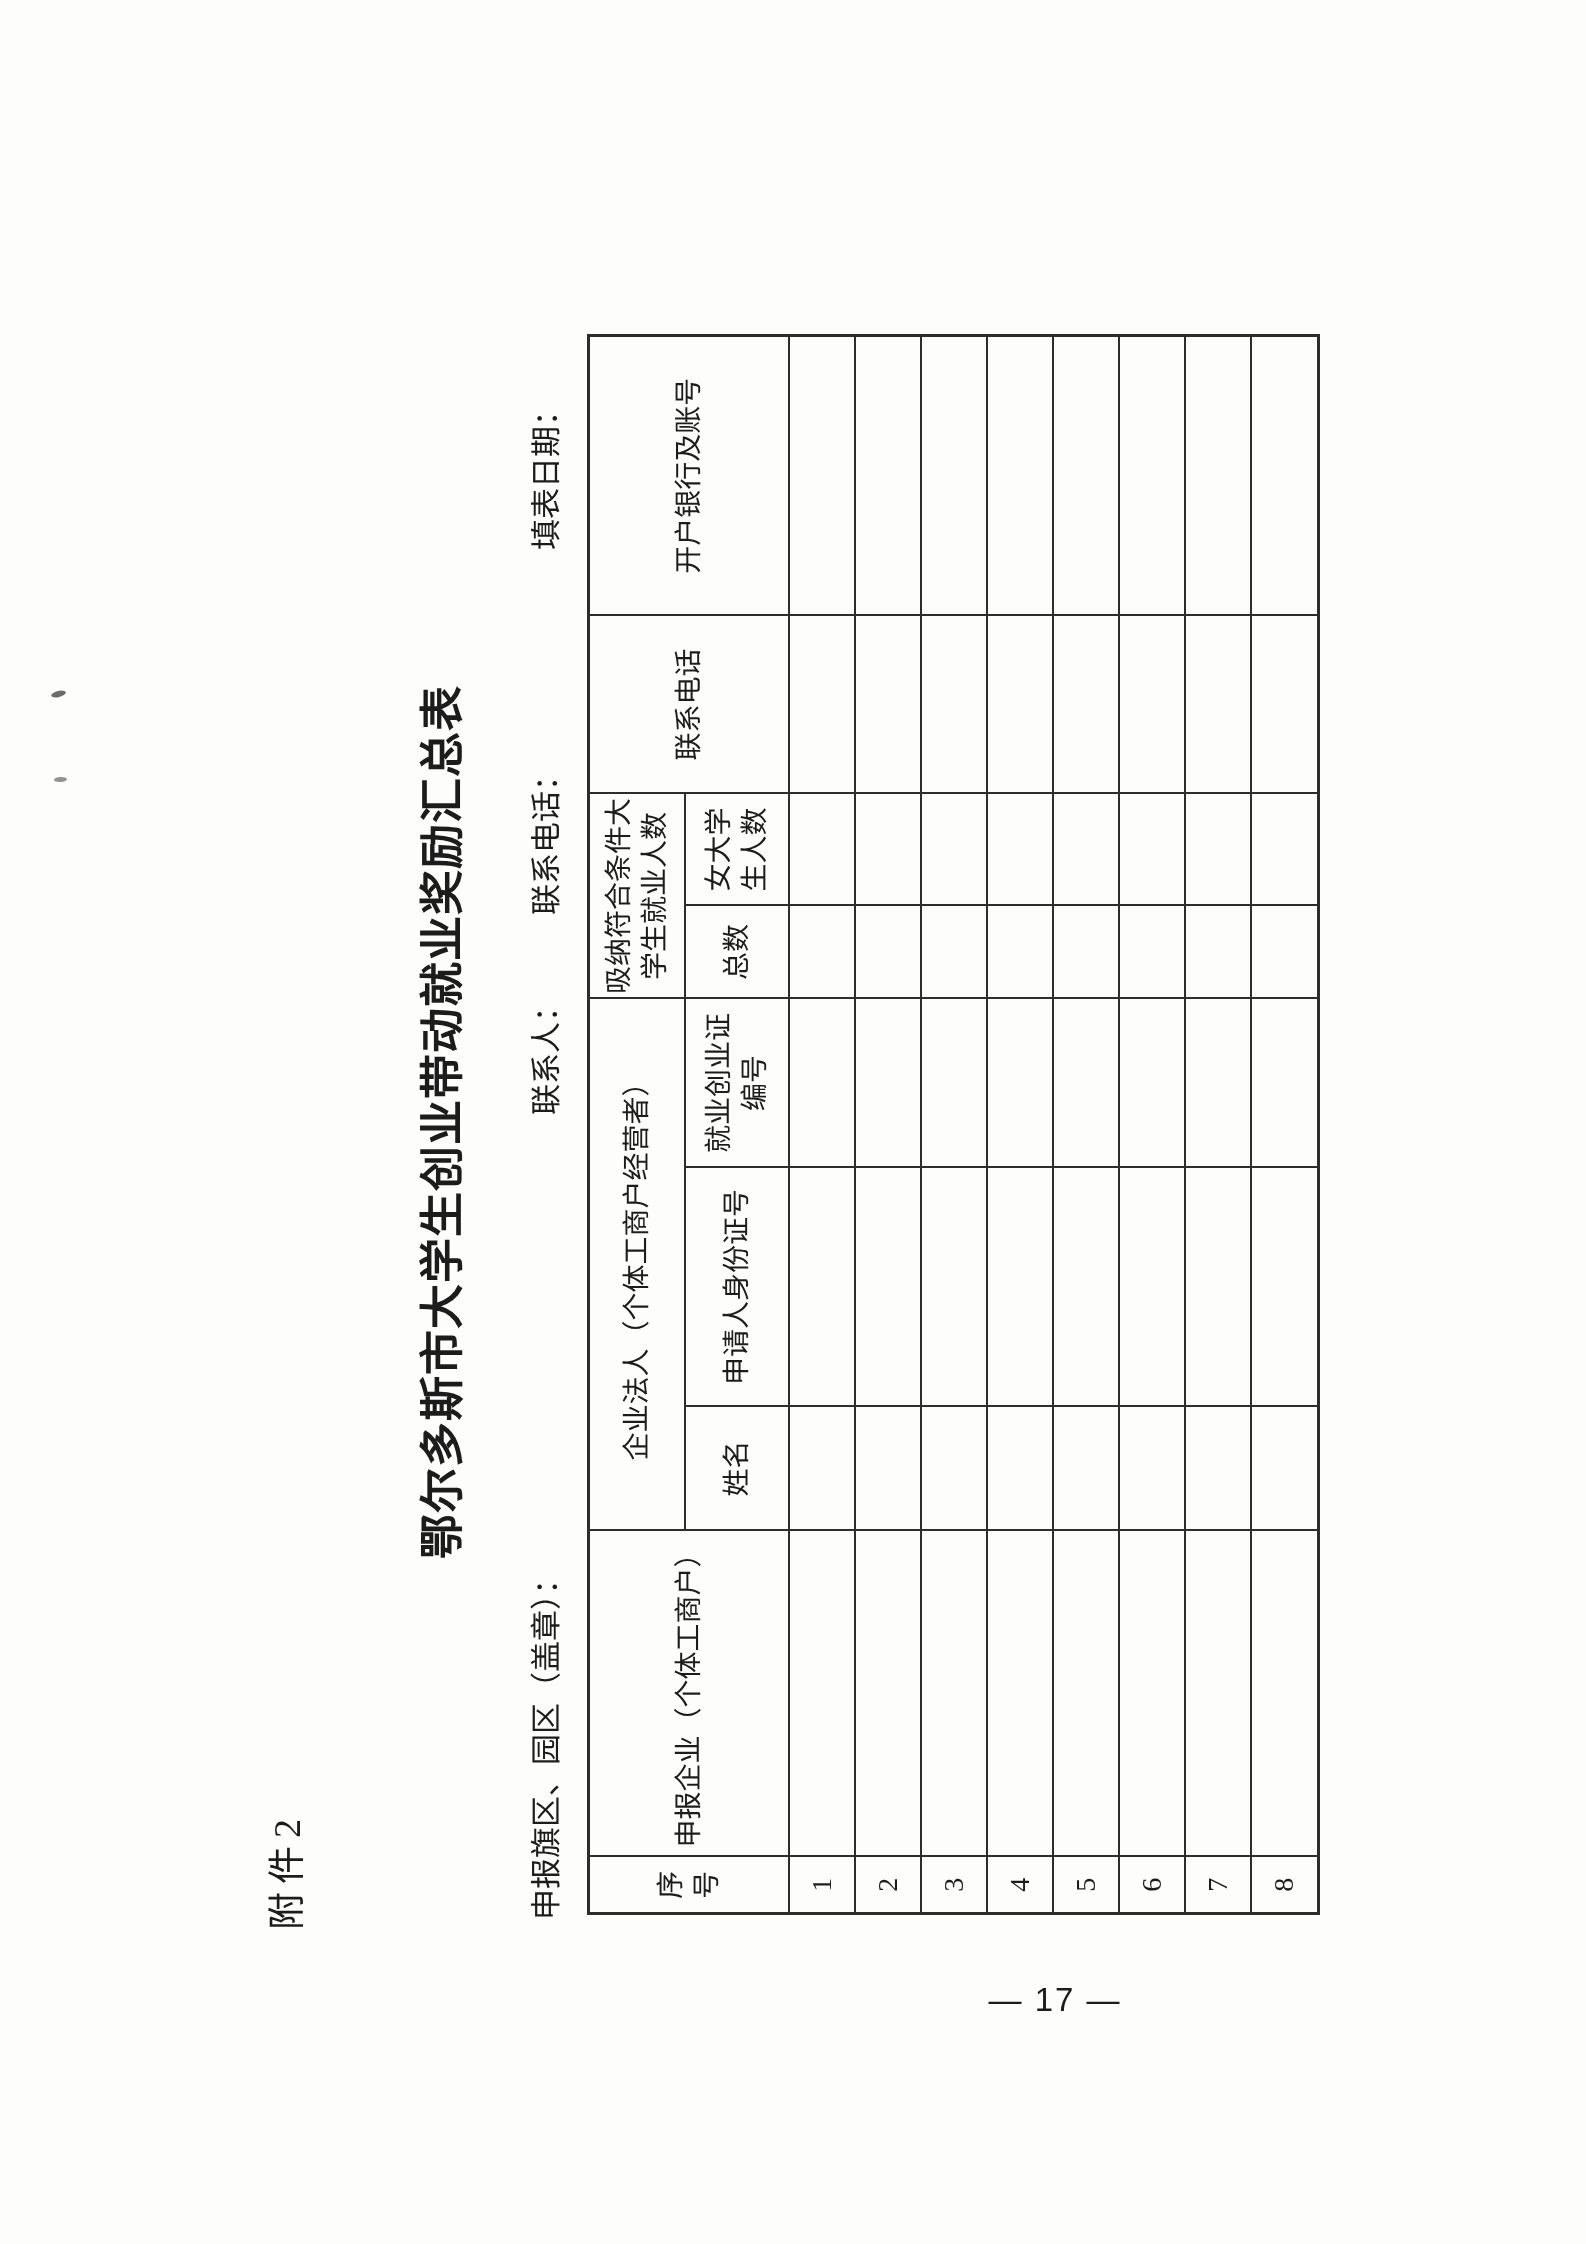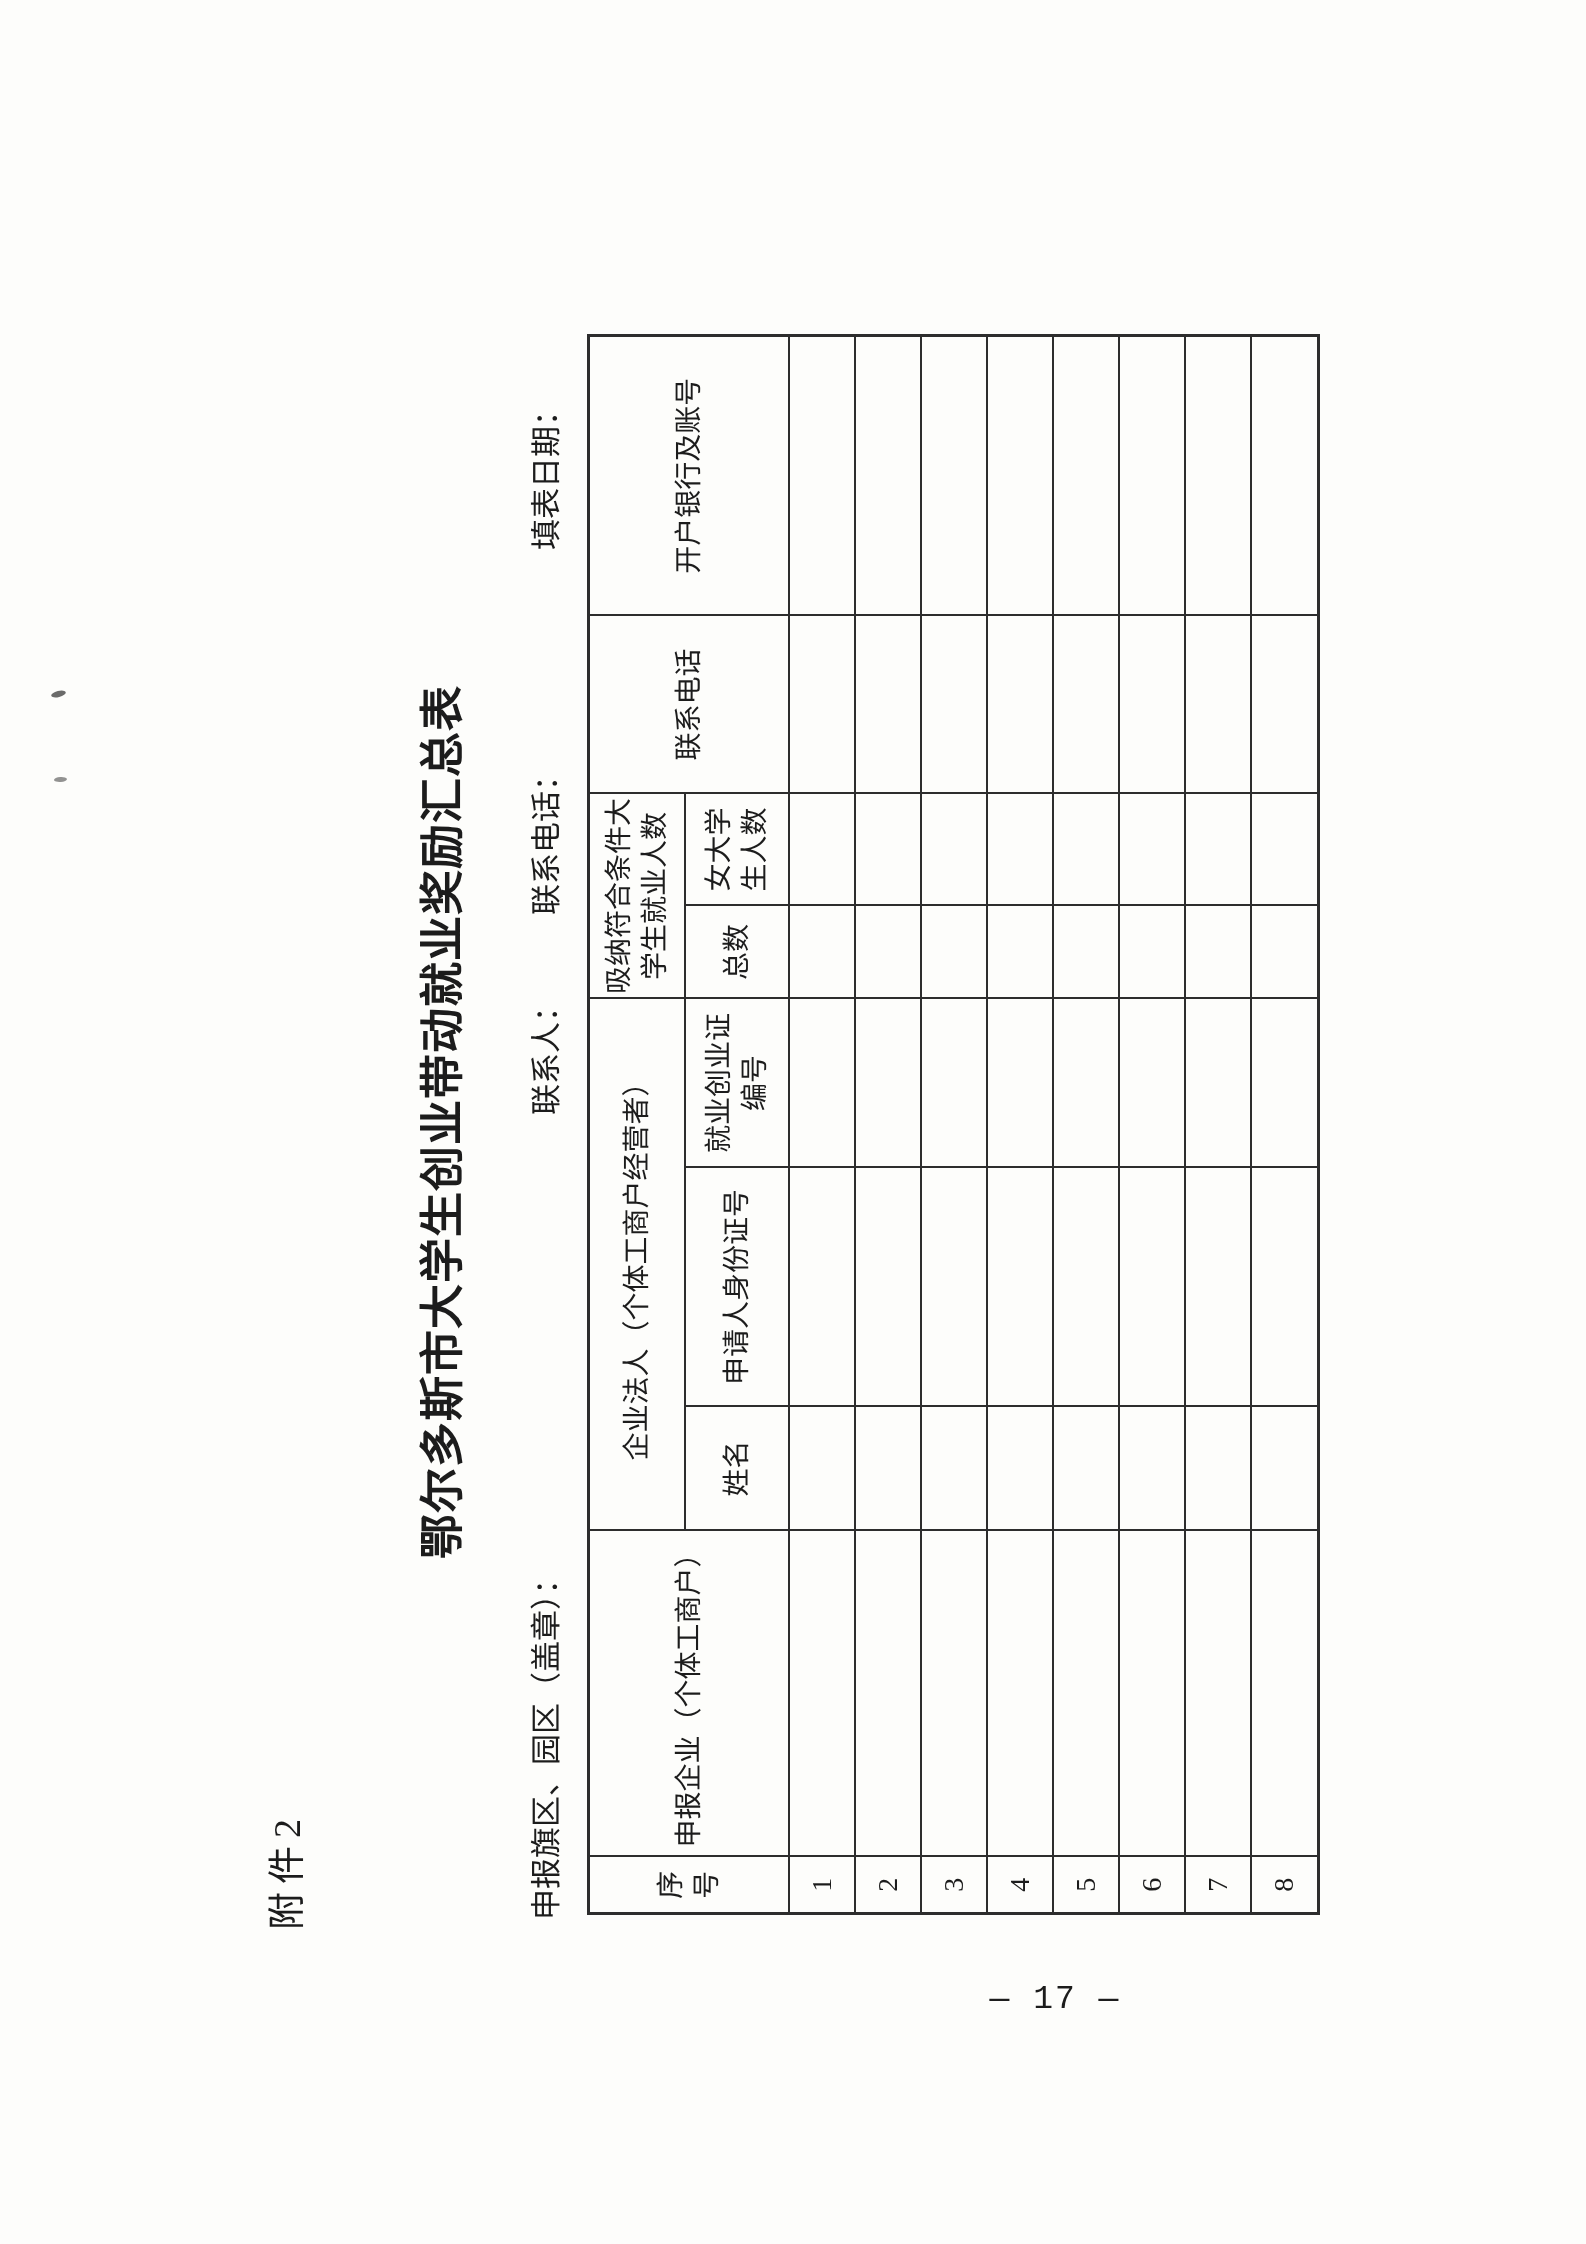--- a/index.html
+++ b/index.html
@@ -42,21 +42,21 @@
   }
   tr.hdr-top{height:96px;}
   tr.hdr-sub{height:104px;}
   tr.data-row{height:66px;}
   tr.data-row:last-child{height:68px;}
   td.c-seq{font-size:30px;}
 
   .page-number{
     position:absolute;left:930px;top:1981px;width:250px;
     font-size:33px;letter-spacing:2px;text-align:center;white-space:nowrap;
-    font-family:Liberation Mono, monospace;
+    font-family:Liberation Sans, sans-serif;
   }
 
   
   .smudge{position:absolute;background:#3a3a3a;border-radius:50%;opacity:.75;}
   .smudge-1{left:51px;top:691px;width:15px;height:6px;transform:rotate(-14deg);}
   .smudge-2{left:54px;top:777px;width:13px;height:5px;transform:rotate(-4deg);opacity:.55;}
 </style>
 </head>
 <body>
 

